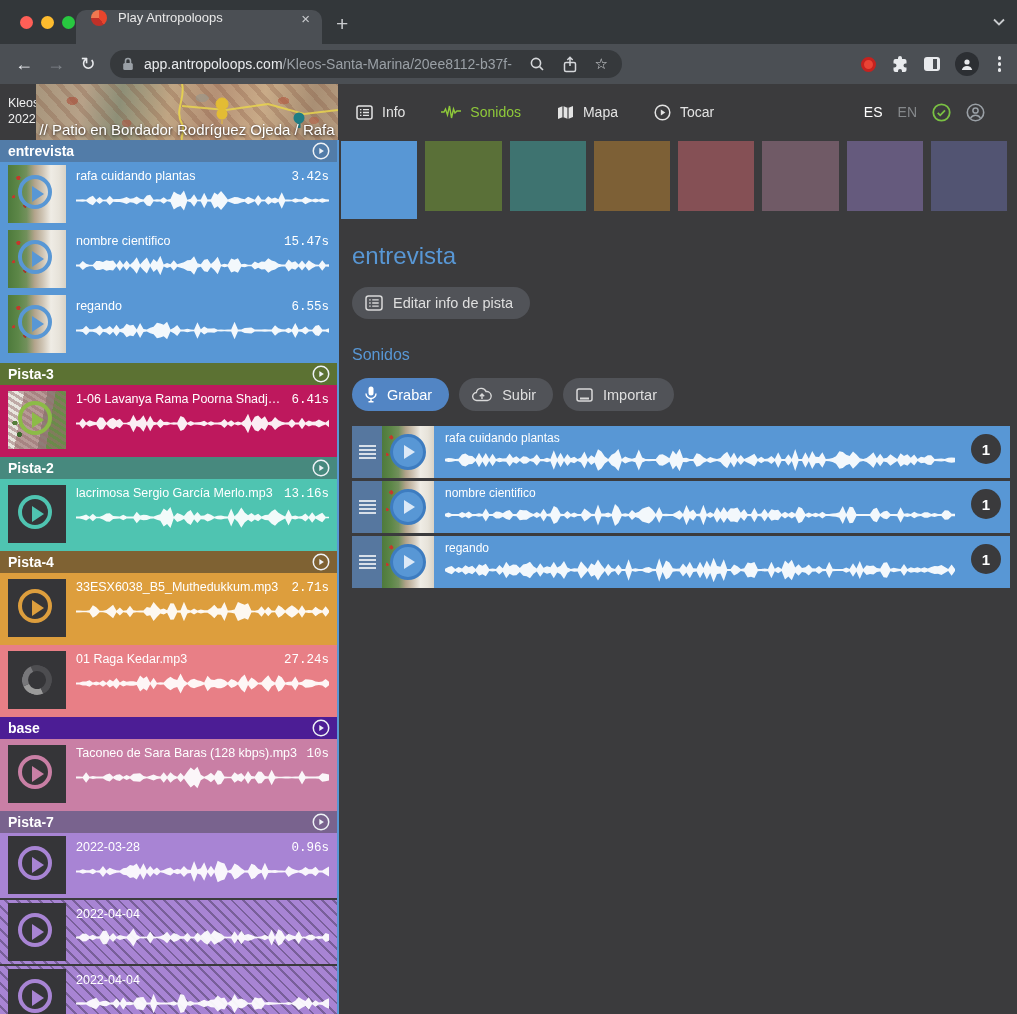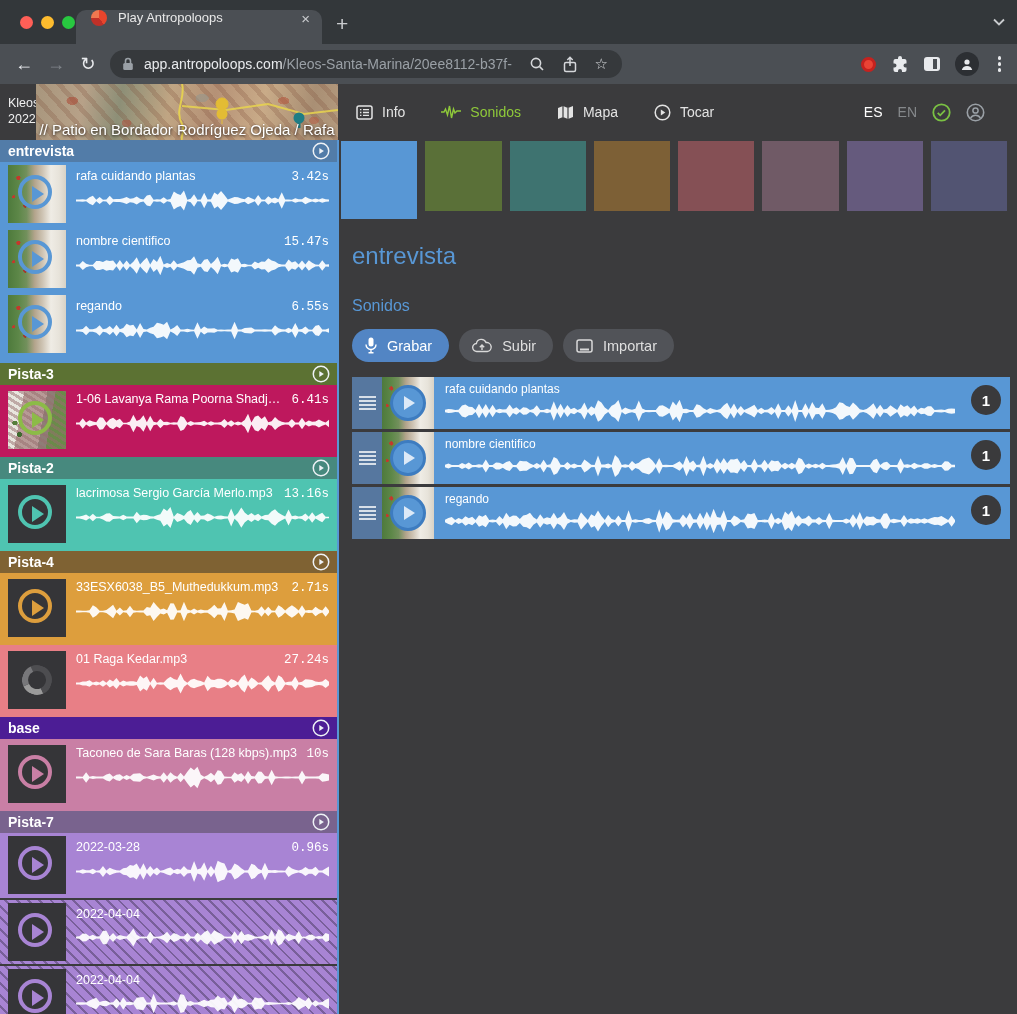--- a/index.html
+++ b/index.html
@@ -544,20 +544,31 @@
         <div class="block" style="background: rgb(125, 96, 54);"></div>
         <div class="block" style="background: rgb(133, 80, 85);"></div>
         <div class="block" style="background: rgb(112, 90, 102);"></div>
         <div class="block" style="background: rgb(101, 90, 125);"></div>
         <div class="block" style="background: rgb(82, 84, 114);"></div>
       </div>
 
       <div class="panel">
         <h1 class="panel-title" style="color: rgb(88, 151, 213);">entrevista</h1>
 
+        <div class="edit-row">
+          <button class="pill">
+            <span>
+              <svg class="ic" width="18" height="16" viewBox="0 0 18 16">
+                  <rect x="1" y="1" width="16" height="14" rx="2.5" stroke="#d9d9d9" stroke-width="1.5" fill="none"></rect>
+                  <path d="M4.2 4.8h1.5M7.2 4.8h6.5M4.2 8h1.5M7.2 8h6.5M4.2 11.2h1.5M7.2 11.2h6.5" stroke="#d9d9d9" stroke-width="1.3"></path>
+                </svg>
+            </span>
+            <span>Editar info de pista</span>
+          </button>
+        </div>
 
         <div class="section-label" style="color: rgb(88, 151, 213);">Sonidos</div>
 
         <div class="actions">
           <button class="pill primary">
             <span>
               <svg class="ic" width="12" height="17" viewBox="0 0 12 17">
                   <rect x="3.5" y="0.5" width="5" height="9" rx="2.5" fill="#fff"></rect>
                   <path d="M1 7.5a5 5 0 0 0 10 0M6 12.5v3M3.5 15.8h5" stroke="#fff" stroke-width="1.4" fill="none"></path>
                 </svg>

